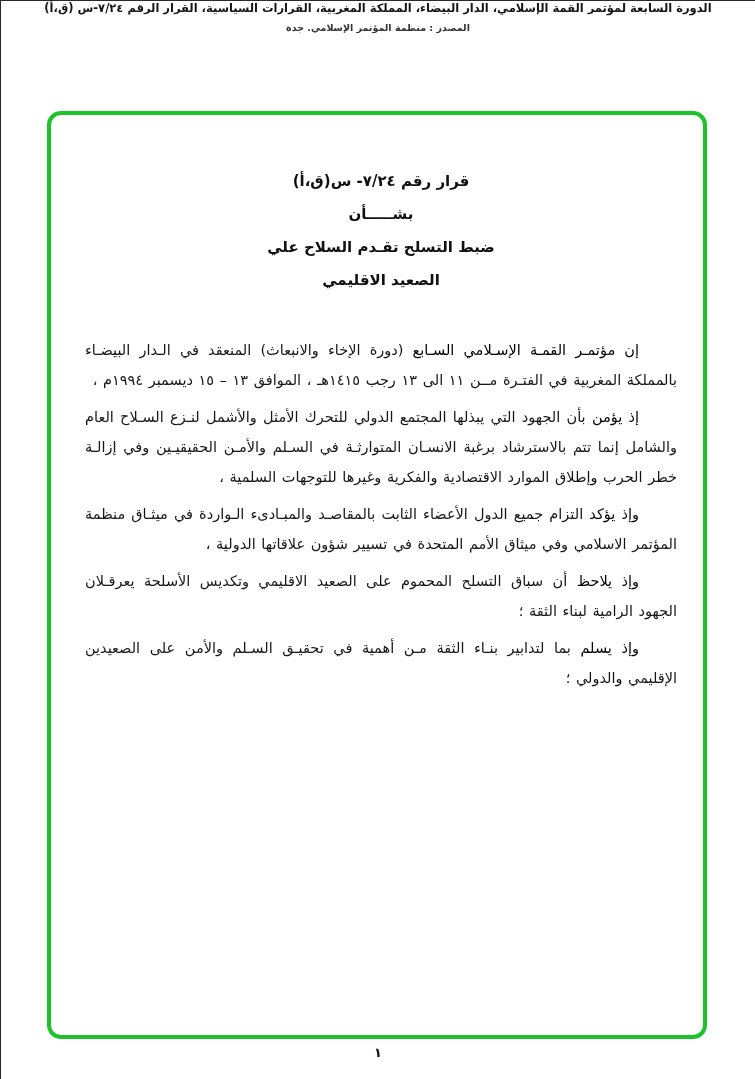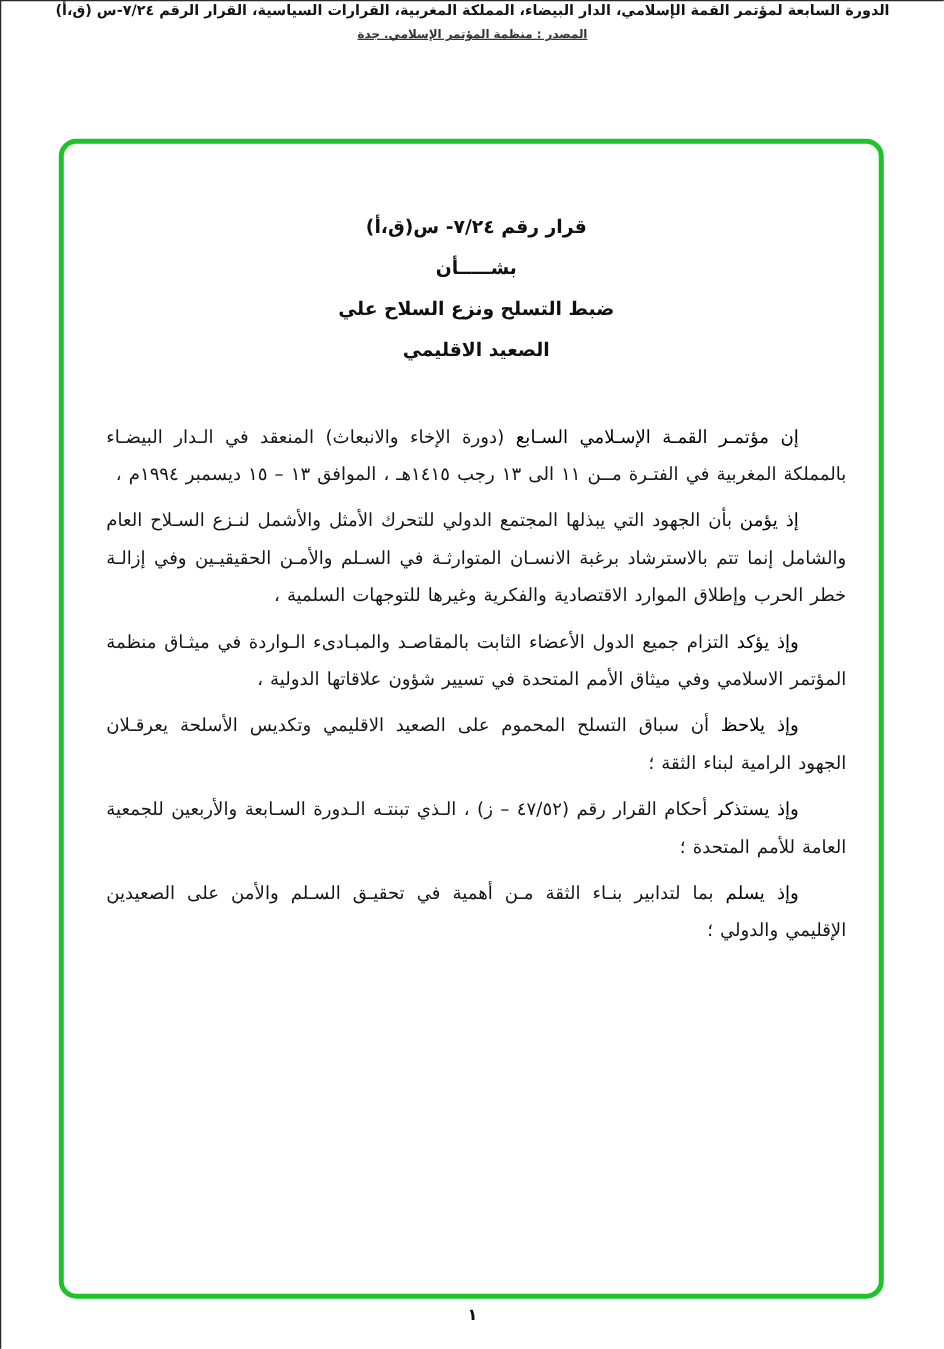--- a/index.html
+++ b/index.html
@@ -23,21 +23,20 @@
     font-weight:bold;
     font-size:11.5px;
     letter-spacing:.2px;
     color:#141414;
   }
   .header-line2{
     font-weight:bold;
     font-size:9.5px;
     margin-top:7px;
     color:#333333;
-    text-decoration:underline;
   }
   
   .scan-frame{
     position:absolute;
     left:46px; top:110px;
     width:660px; height:928px;
     border:4px solid #1ec32c;
     border-radius:14px;
     box-sizing:border-box;
     overflow:hidden;
@@ -88,21 +87,21 @@
   <div class="header-line1">الدورة السابعة لمؤتمر القمة الإسلامي، الدار البيضاء، المملكة المغربية، القرارات السياسية، القرار الرقم ٧/٢٤-س (ق،أ)</div>
   <div class="header-line2">المصدر :   منظمة المؤتمر الإسلامي. جدة</div>
 </div>
 
 <div class="scan-frame">
   <div class="doc-content">
 
     <div class="doc-title">
       <span class="title-line">قرار رقم ٧/٢٤- س(ق،أ)</span>
       <span class="title-line">بشـــــأن</span>
-      <span class="title-line">ضبط التسلح ونزع السلاح علي</span>
+      <span class="title-line">ضبط التسلح تقـدم السلاح علي</span>
       <span class="title-line">الصعيد الاقليمي</span>
     </div>
 
     <p class="paragraph">
       <strong class="lead">إن مؤتمـر القمـة الإسـلامي السـابع</strong>
       <span>(دورة الإخاء والانبعاث) المنعقد في الـدار البيضـاء بالمملكة المغربية في الفتـرة مــن ١١ الى ١٣ رجب ١٤١٥هـ ، الموافق ١٣ – ١٥ ديسمبر ١٩٩٤م ،</span>
     </p>
 
     <p class="paragraph">
       <strong class="lead">إذ يؤمن</strong>
@@ -113,24 +112,20 @@
       <strong class="lead">وإذ يؤكد</strong>
       <span>التزام جميع الدول الأعضاء الثابت بالمقاصـد والمبـادىء الـواردة في ميثـاق منظمة المؤتمر الاسلامي وفي ميثاق الأمم المتحدة في تسيير شؤون علاقاتها الدولية ،</span>
     </p>
 
     <p class="paragraph">
       <strong class="lead">وإذ يلاحظ</strong>
       <span>أن سباق التسلح المحموم على الصعيد الاقليمي وتكديس الأسلحة يعرقـلان الجهود الرامية لبناء الثقة ؛</span>
     </p>
 
 
-    <p class="paragraph">
-      <strong class="lead">وإذ يستذكر</strong>
-      <span>أحكام القرار رقم (٤٧/٥٢ – ز) ، الـذي تبنتـه الـدورة السـابعة والأربعين للجمعية العامة للأمم المتحدة ؛</span>
-    </p>
 
 
     <p class="paragraph">
       <strong class="lead">وإذ يسلم</strong>
       <span>بما لتدابير بنـاء الثقة مـن أهمية في تحقيـق السـلم والأمن على الصعيدين الإقليمي والدولي ؛</span>
     </p>
 
 
   </div>
 </div>

